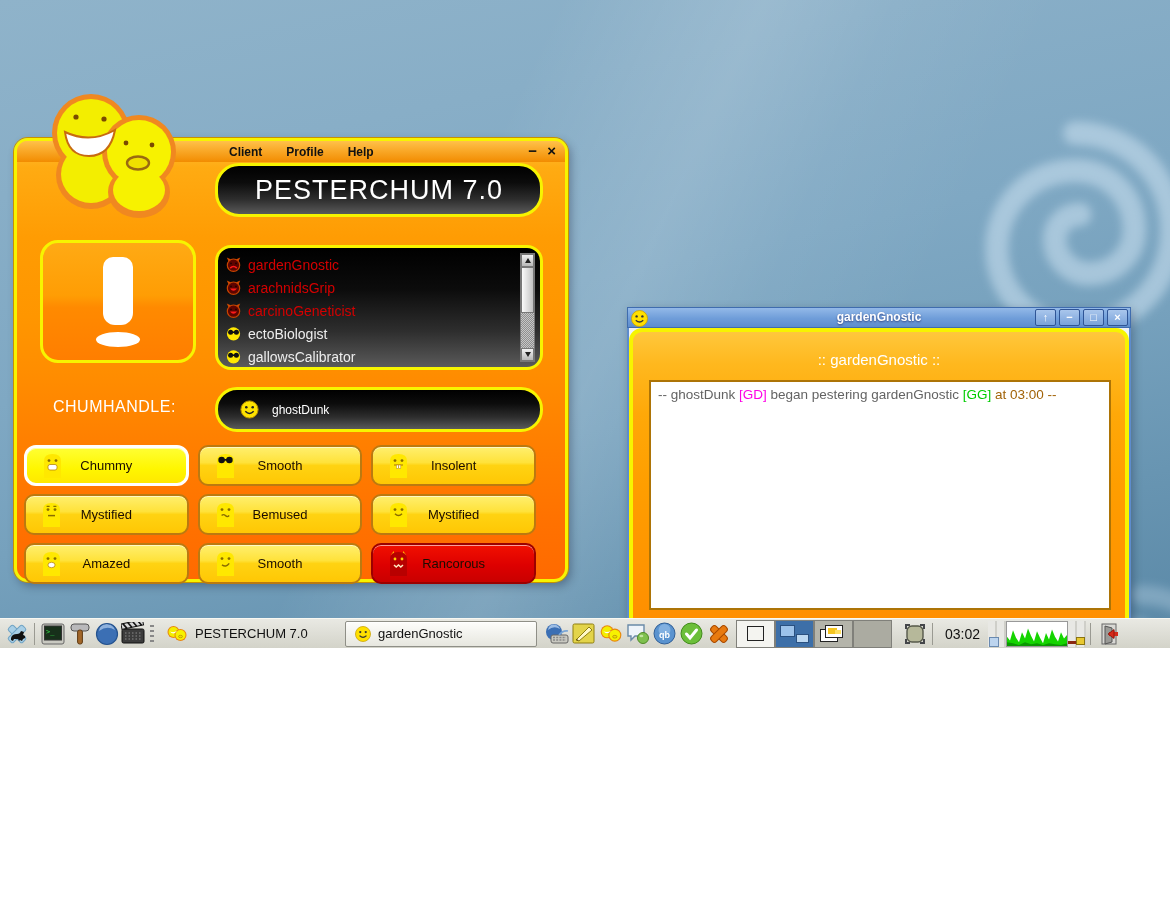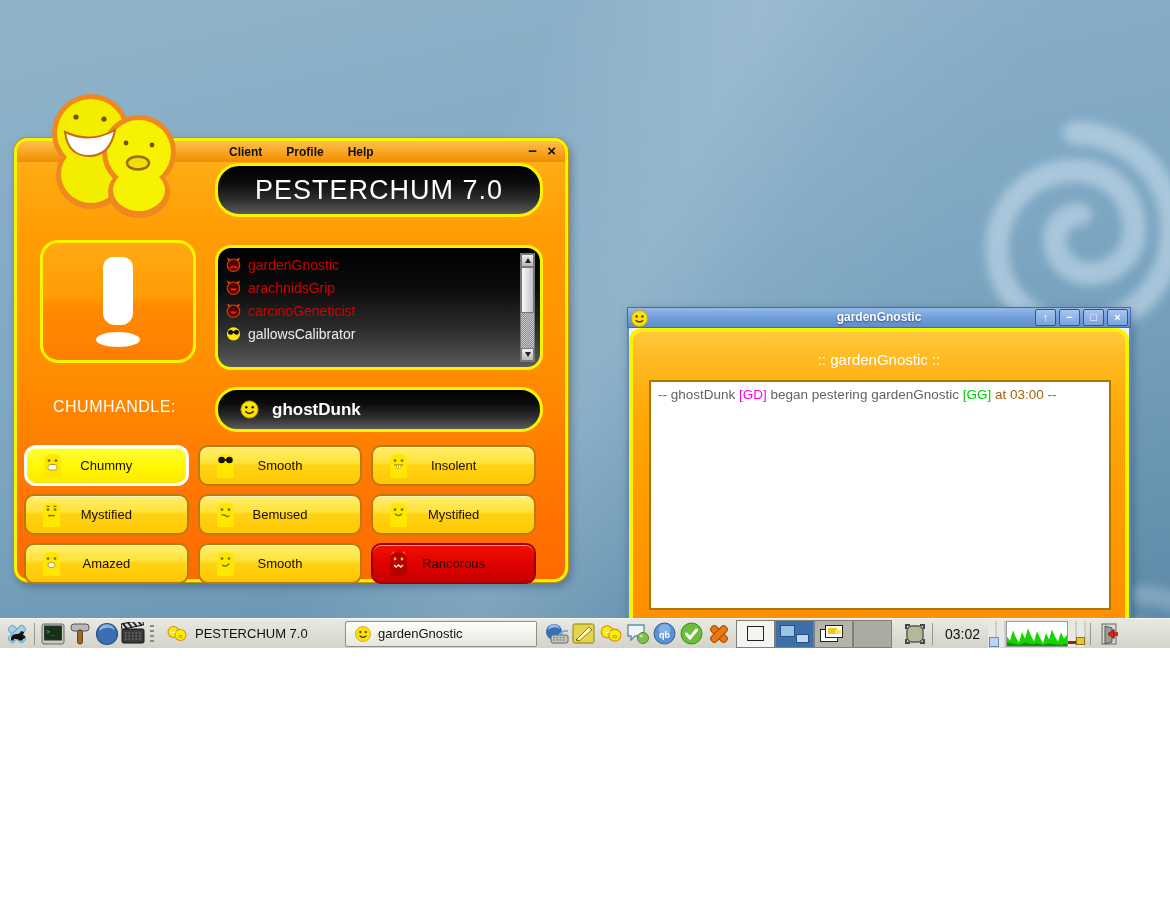--- a/index.html
+++ b/index.html
@@ -41,21 +41,21 @@
     border:1px solid #777; display:flex; align-items:center; justify-content:center; }
   .sb-up { top:0; } .sb-down { bottom:0; }
   .sb-tri { width:0; height:0; border-left:3px solid transparent; border-right:3px solid transparent; }
   .sb-up .sb-tri { border-bottom:5px solid #222; }
   .sb-down .sb-tri { border-top:5px solid #222; }
   .sb-thumb { position:absolute; left:0; top:13px; width:13px; height:46px;
     background:linear-gradient(90deg,#fafafa,#c2c2c2); border:1px solid #777; }
   .pc-handle-label { position:absolute; left:36px; top:257px; color:#fff; font-size:16px; letter-spacing:.5px; }
   .pc-handle-plate { left:198px; top:246px; width:328px; height:45px; border-radius:22px;
     display:flex; align-items:center; gap:13px; padding-left:22px; }
-  .pc-handle-plate .handle-text { color:#fff; font-size:17px;font-weight:bold; }
+  .pc-handle-plate .handle-text { color:#fff; font-size:12px; }
   .pc-moods { position:absolute; left:7px; top:304px; width:512px;
     display:grid; grid-template-columns:1fr 1fr 1fr; gap:8px 9px; }
   .mood-btn { position:relative; height:41px; border:2px solid #bb7a10; border-radius:10px; cursor:pointer;
     background: linear-gradient(180deg,#ffef6e 0%, #ffe23a 42%, #ffd312 50%, #ffc704 100%);
     box-shadow: inset 0 1px 0 rgba(255,255,255,.6); display:flex; align-items:center; }
   .mood-btn .m-icon { margin-left:13px; display:flex; }
   .mood-btn .m-label { position:absolute; left:0; right:0; text-align:center; font-size:13px; color:#1a0d00; }
   .mood-btn.selected { border:3px solid #fff; border-radius:12px;
     background: linear-gradient(180deg,#ffff33 0%, #fff600 60%, #ffe800 100%); }
   .mood-btn.red { border-color:#9c0000; background: linear-gradient(180deg,#f21000 0%, #dd0000 55%, #c90000 100%); }
@@ -177,20 +177,29 @@
             </svg>
             <span style="color:#d40000">carcinoGeneticist</span>
           </div>
           <div class="chum-row">
             <svg width="15" height="15" viewBox="0 0 15 15">
               <circle cx="7.5" cy="7.8" r="6.6" fill="#ffe800"></circle>
               <rect x="4.2" y="5.4" width="6.6" height="1.6" fill="#111"></rect>
               <circle cx="4.6" cy="6.2" r="2.5" fill="#111"></circle>
               <circle cx="10.4" cy="6.2" r="2.5" fill="#111"></circle>
             </svg>
+            <span style="color:#ededed">ectoBiologist</span>
+          </div>
+          <div class="chum-row">
+            <svg width="15" height="15" viewBox="0 0 15 15">
+              <circle cx="7.5" cy="7.8" r="6.6" fill="#ffe800"></circle>
+              <rect x="4.2" y="5.4" width="6.6" height="1.6" fill="#111"></rect>
+              <circle cx="4.6" cy="6.2" r="2.5" fill="#111"></circle>
+              <circle cx="10.4" cy="6.2" r="2.5" fill="#111"></circle>
+            </svg>
             <span style="color:#ededed">gallowsCalibrator</span>
           </div>
         </div>
       <div class="pc-scrollbar">
         <div class="sb-btn sb-up">
             <div class="sb-tri"></div>
           </div>
         <div class="sb-thumb"></div>
         <div class="sb-btn sb-down">
             <div class="sb-tri"></div>

